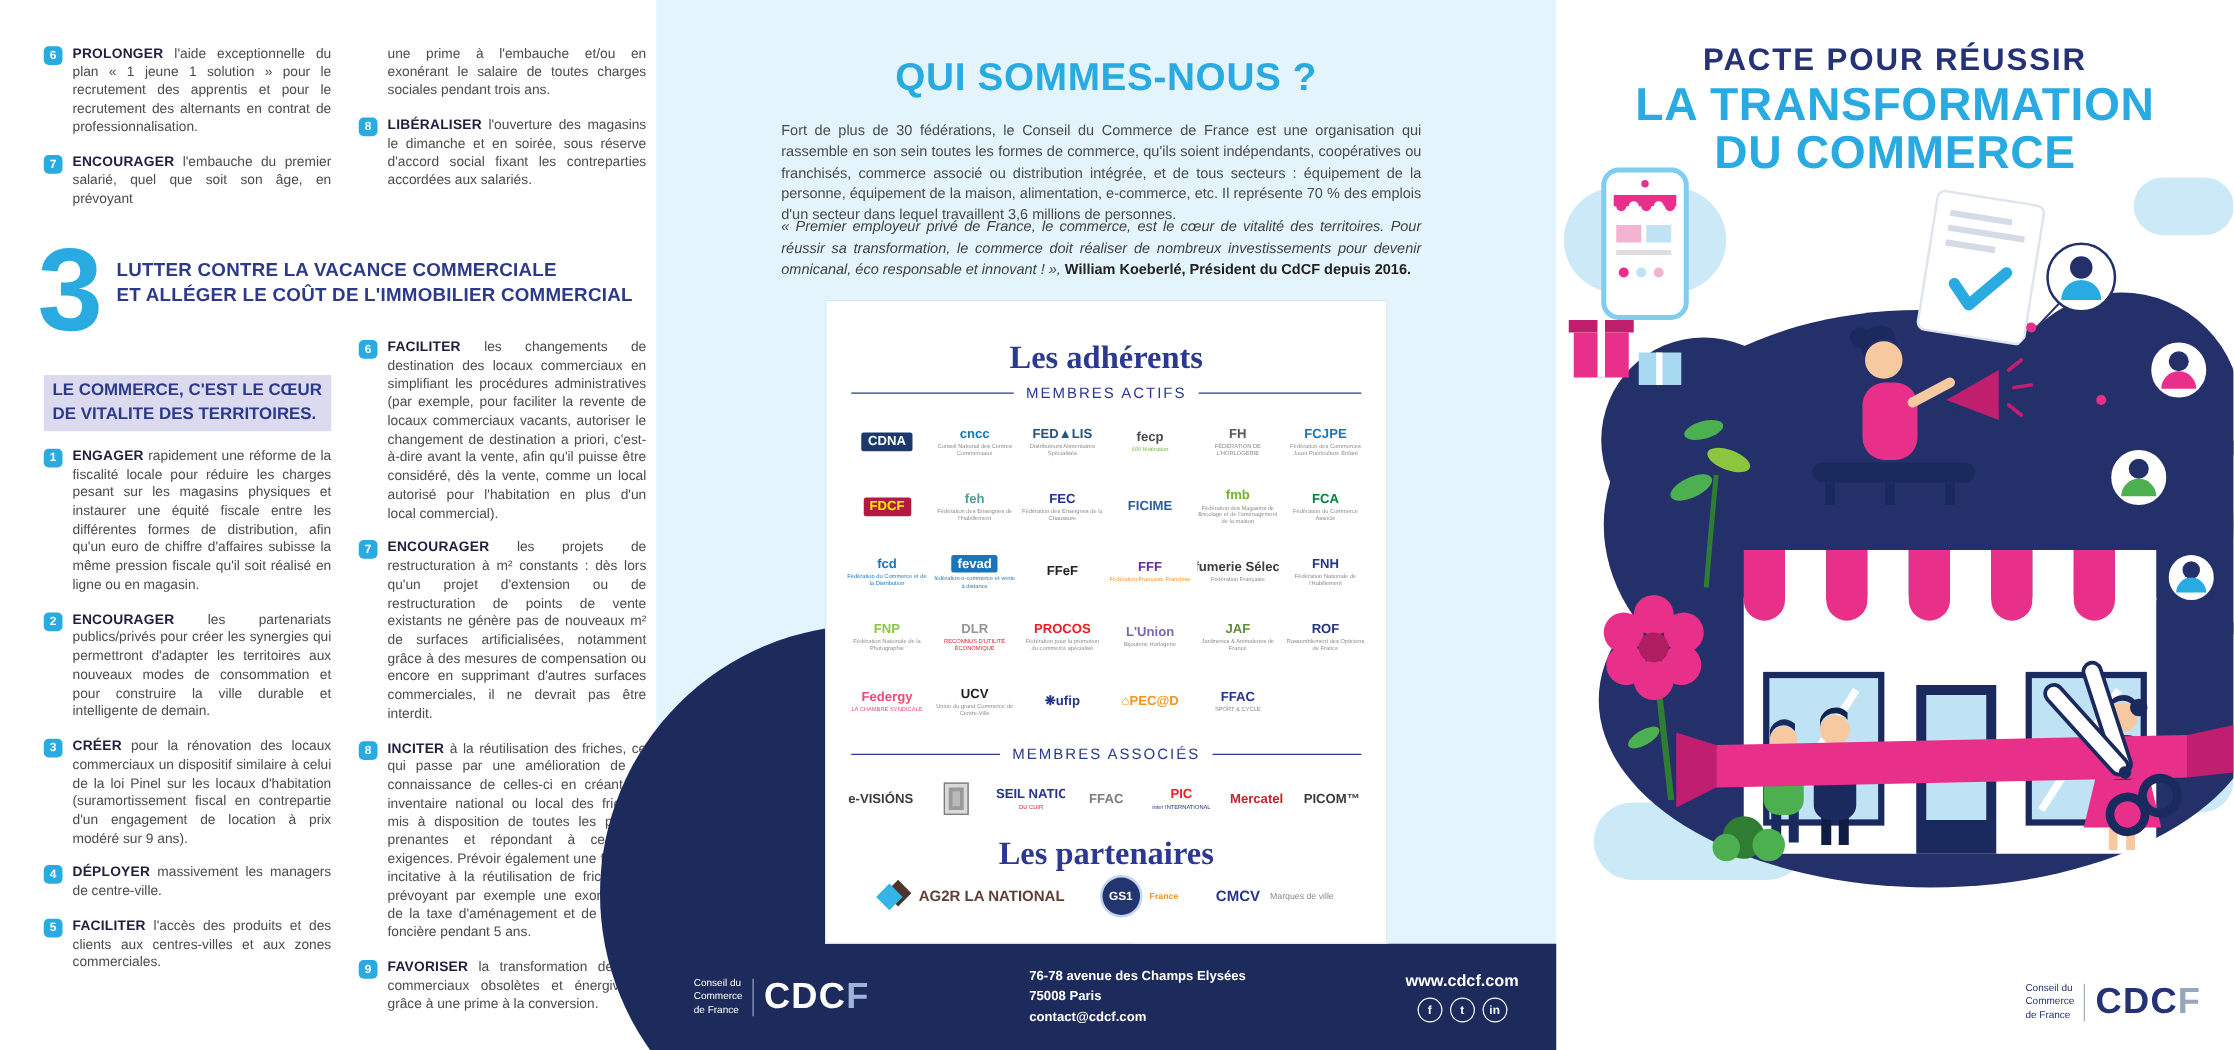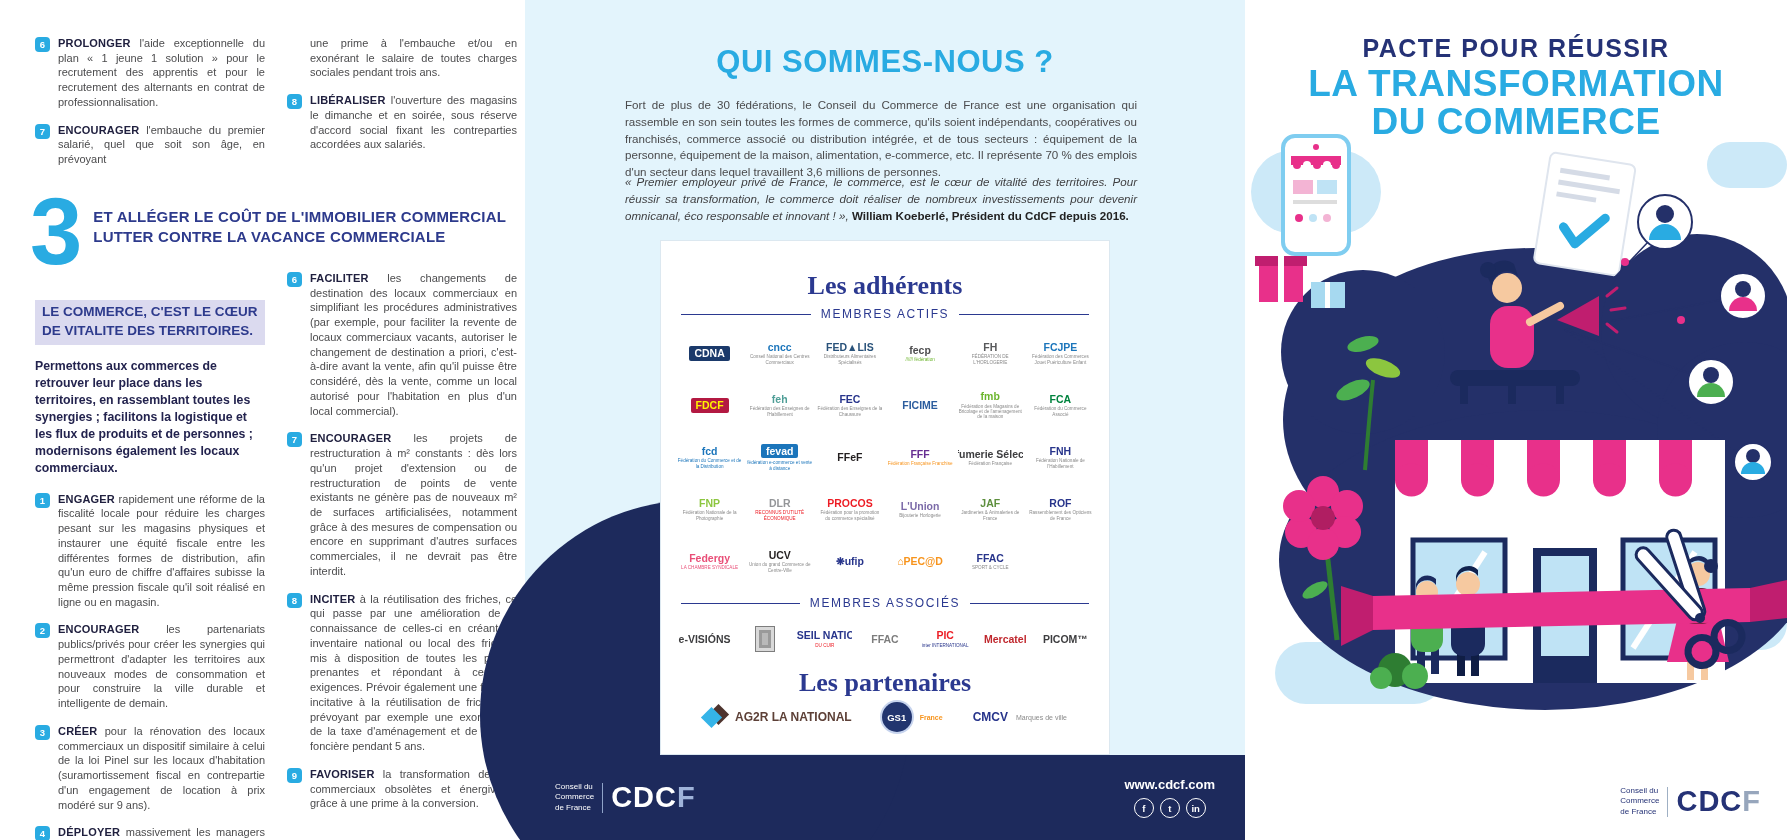--- a/index.html
+++ b/index.html
@@ -125,29 +125,28 @@
               <span class="badge">8</span>
               <p><b>LIBÉRALISER</b> l'ouverture des magasins le dimanche et en soirée, sous réserve d'accord social fixant les contreparties accordées aux salariés.</p>
             </div>
           </div>
       </div>
     </div>
 
     <div class="sec3">
       <div class="bignum">3</div>
       <div class="sec-title">
+        <div>LUTTER CONTRE LA VACANCE COMMERCIALE</div>
         <div>ET ALLÉGER LE COÛT DE L'IMMOBILIER COMMERCIAL</div>
-        <div>LUTTER CONTRE LA VACANCE COMMERCIALE</div>
       </div>
     </div>
 
     <div class="body-cols">
       <div class="bcol">
         <span class="highlight">LE COMMERCE, C'EST LE CŒUR DE VITALITE DES TERRITOIRES.</span>
-        <p class="intro">Permettons aux commerces de retrouver leur place dans les territoires, en rassemblant toutes les synergies ; facilitons la logistique et les flux de produits et de personnes ; modernisons également les locaux commerciaux.</p>
         <div id="items-col1">
             <div class="item">
               <span class="badge">1</span>
               <p><b>ENGAGER</b> rapidement une réforme de la fiscalité locale pour réduire les charges pesant sur les magasins physiques et instaurer une équité fiscale entre les différentes formes de distribution, afin qu'un euro de chiffre d'affaires subisse la même pression fiscale qu'il soit réalisé en ligne ou en magasin.</p>
             </div>
             <div class="item">
               <span class="badge">2</span>
               <p><b>ENCOURAGER</b> les partenariats publics/privés pour créer les synergies qui permettront d'adapter les territoires aux nouveaux modes de consommation et pour construire la ville durable et intelligente de demain.</p>
             </div>
             <div class="item">
@@ -354,20 +353,25 @@
     <div class="mid-footer"></div>
     <div class="foot-row">
       <div class="flogo">
         <div class="flogo-small">
           <div>Conseil du</div>
           <div>Commerce</div>
           <div>de France</div>
         </div>
         <div class="flogo-bar"></div>
         <div class="flogo-cdcf"><span>CDC</span><span class="lite">F</span></div>
+      </div>
+      <div class="faddr">
+        <div>76-78 avenue des Champs Elysées</div>
+        <div>75008 Paris</div>
+        <div>contact@cdcf.com</div>
       </div>
       <div class="fright">
         <div class="fwww">www.cdcf.com</div>
         <div class="sics" id="social-icons">
             <span class="sic">f</span>
             <span class="sic">t</span>
             <span class="sic">in</span>
           </div>
       </div>
     </div>

